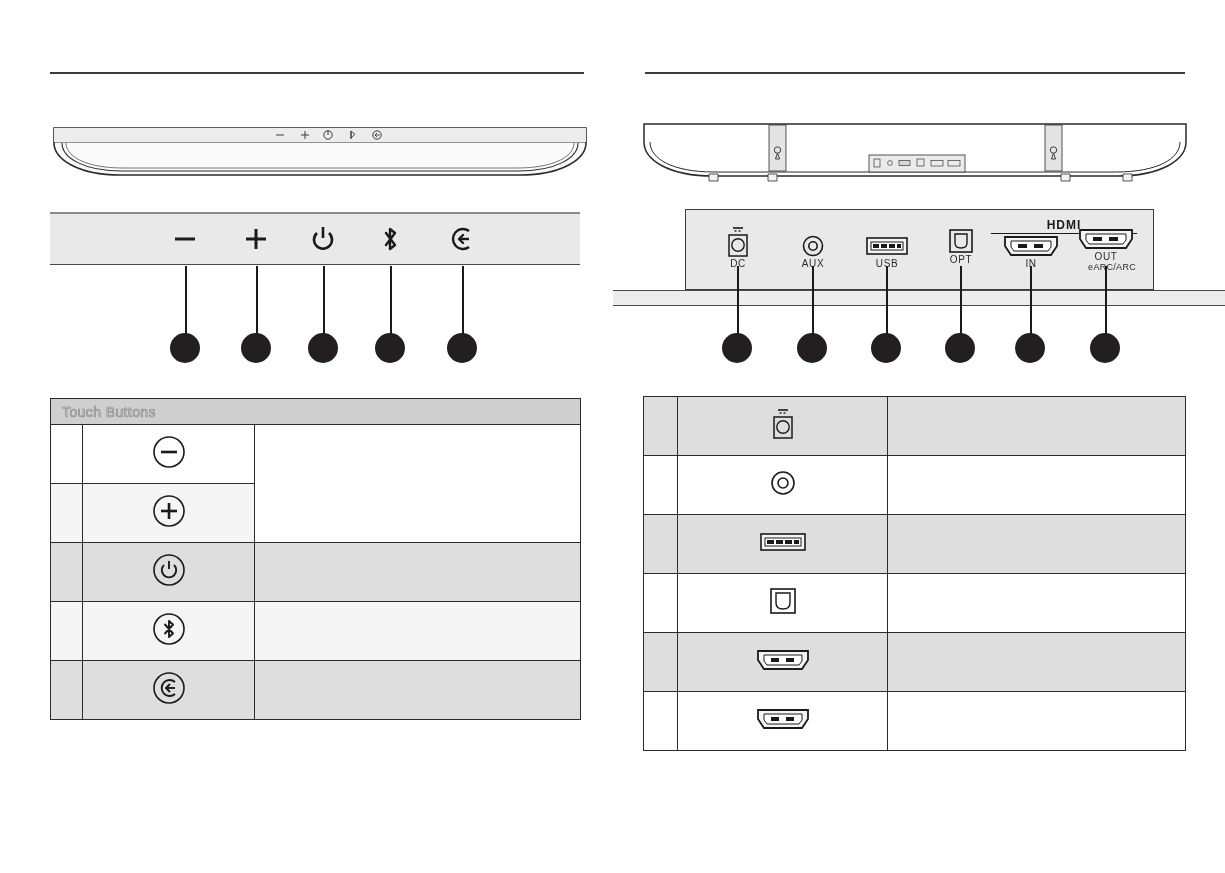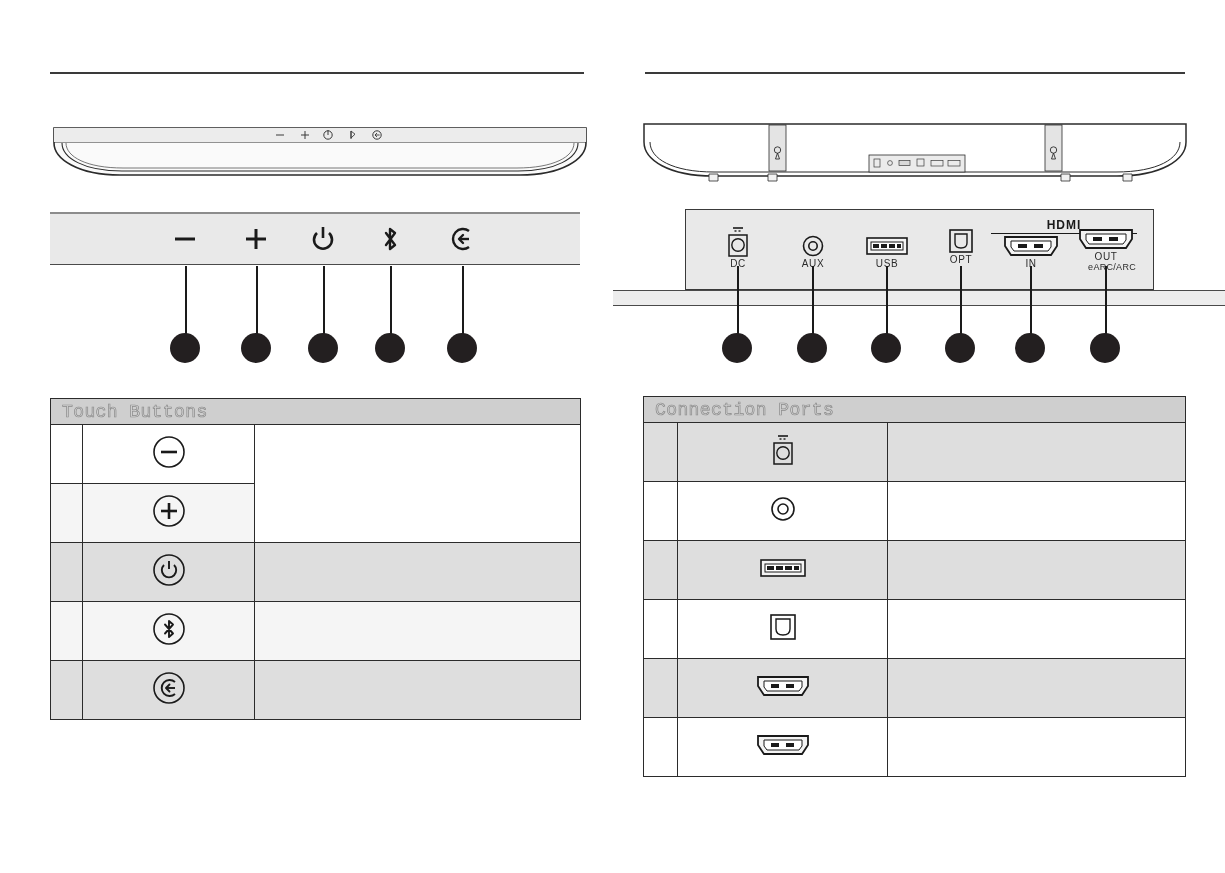--- a/index.html
+++ b/index.html
@@ -94,26 +94,25 @@
     position: absolute;
     border-collapse: collapse;
     border: 1px solid #2b2b2b;
     table-layout: fixed;
   }
   .spec-table .hdr td {
     background: #cfcfcf;
     border: 1px solid #2b2b2b;
     height: 25px;
     padding: 0 0 0 11px;
-    font-size: 18px;
+    font-size: 14px;
     letter-spacing: 0.4px;
     color: #d2d2d2;
     -webkit-text-stroke: 0.7px #8e8e8e;
     text-shadow: 0 0 0 #9a9a9a;
-    font-family: Liberation Mono, monospace;
   }
   .spec-table td {
     border: 1px solid #2b2b2b;
     vertical-align: middle;
     padding: 0;
   }
   .spec-table td.num {
     text-align: center;
     font-size: 13px;
     color: #1a1a1a;
@@ -501,23 +500,20 @@
   <div class="callout" style="left:492px; top:266px; height:68px"></div>
   <div class="dot" style="left:492px; top:333px"></div>
 
   <table class="spec-table" style="left:30px; top:396px; width:542px">
     <colgroup>
         <col style="width:34px">
         <col style="width:210px">
         <col style="width:298px">
       </colgroup>
     <tbody>
-      <tr class="hdr">
-        <td colspan="3">Connection Ports</td>
-      </tr>
       <tr style="background:#dedede">
         <td class="num" style="height:58px"></td>
         <td class="ico">
           <span class="cell-icon">
             <svg width="30" height="40" viewBox="0 0 30 40">
               <line x1="10" y1="6" x2="20" y2="6" stroke="#1a1a1a" stroke-width="1.6"></line>
               <line x1="11.5" y1="9" x2="13.5" y2="9" stroke="#1a1a1a" stroke-width="1.4"></line>
               <line x1="15.5" y1="9" x2="17.5" y2="9" stroke="#1a1a1a" stroke-width="1.4"></line>
               <rect x="6" y="13" width="18" height="21" fill="none" stroke="#1a1a1a" stroke-width="1.5"></rect>
               <circle cx="15" cy="23" r="6.2" fill="none" stroke="#1a1a1a" stroke-width="1.4"></circle>

